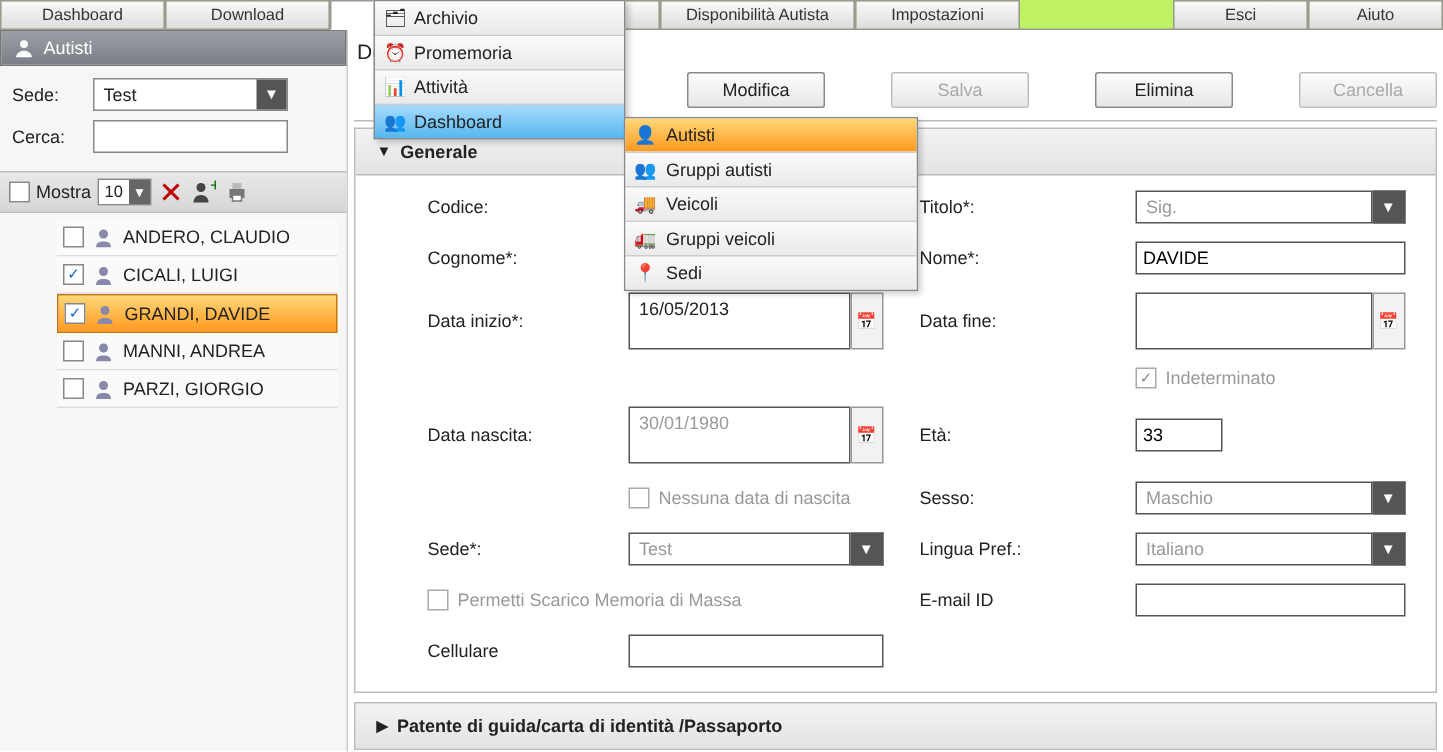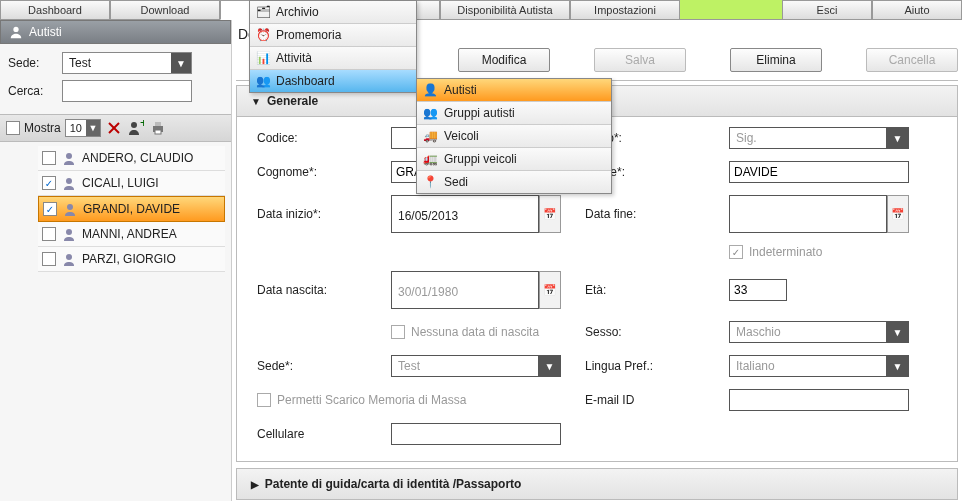--- a/index.html
+++ b/index.html
@@ -40,28 +40,28 @@
   .tabs-row { display:flex; align-items:center; gap:4px; padding: 4px 0 8px 0; border-bottom:1px solid #bbb; }
   .tabs-spacer { flex:1; }
   .btn { border:1px solid #888; background: linear-gradient(#fdfdfd,#e6e6e6); padding: 4px 0; width:92px; text-align:center; border-radius:2px; cursor:pointer; font-size:12px;margin-left:40px; }
   .btn.disabled { color:#aaa; border-color:#bbb; }
   
   .accordion { margin-top:4px; }
   .accordion .section-header { padding:8px 14px; background: linear-gradient(#f3f3f3,#e3e3e3); border:1px solid #bbb; font-weight:bold; cursor:pointer; margin-top:6px; display:flex; align-items:center; gap:6px; }
   .accordion .arrow { font-size:10px; }
   .section-body { border:1px solid #bbb; border-top:none; padding:10px 20px 16px 20px; }
   
-  .form-grid { display:grid; grid-template-columns: 110px 170px 120px 180px; row-gap:12px; column-gap:24px; align-items:center; }
+  .form-grid { display:grid; grid-template-columns: 110px 170px 120px 180px; row-gap:12px; column-gap:24px; align-items:center;margin-left:28px; }
   .form-grid label { font-size:12px; }
   .finput { border:1px solid #555; background:#fff; padding:3px 4px; height:22px; font-size:12px; width:100%; }
   .fselect { display:flex; }
   .fselect .val { flex:1; border:1px solid #555; background:#fff; padding:3px 6px; height:22px; color:#999; }
   .fselect .caret { width:22px; background:#555; color:#fff; display:flex; align-items:center; justify-content:center; font-size:10px; border:1px solid #555; border-left:none; }
   .fdate { display:flex; }
-  .fdate .val { flex:1; border:1px solid #555; background:#fff; padding:13px 6px; height:38px; font-size:12px; }
+  .fdate .val { flex:1; border:1px solid #555; background:#fff; padding:3px 6px; height:38px; font-size:12px; }
   .fdate .ico { width:22px; border:1px solid #999; background:#f2f2f2; display:flex; align-items:center; justify-content:center; font-size:11px; }
   .checkline { display:flex; align-items:center; gap:6px; color:#999; }
   .checkline .chk { width:14px; height:14px; border:1px solid #aaa; background:#fff; display:inline-flex; align-items:center; justify-content:center; font-size:10px; color:#888; }
   .short { width:58px !important; }
   
   .dropdown { position:absolute; top:0; left:249px; width:168px; border:1px solid #888; background:#fff; box-shadow:2px 2px 4px rgba(0,0,0,.2); z-index:10; }
   .dropdown .item { display:flex; align-items:center; gap:6px; padding:4px 6px; border-top:1px solid #ccc; background:linear-gradient(#fafafa,#eaeaea); cursor:pointer; font-size:12px; }
   .dropdown .item:first-child { border-top:none; }
   .dropdown .item.highlight { background: linear-gradient(#a7dcff,#57b6ee); }
   .dropdown .ico { width:14px; height:14px; display:inline-flex; }

